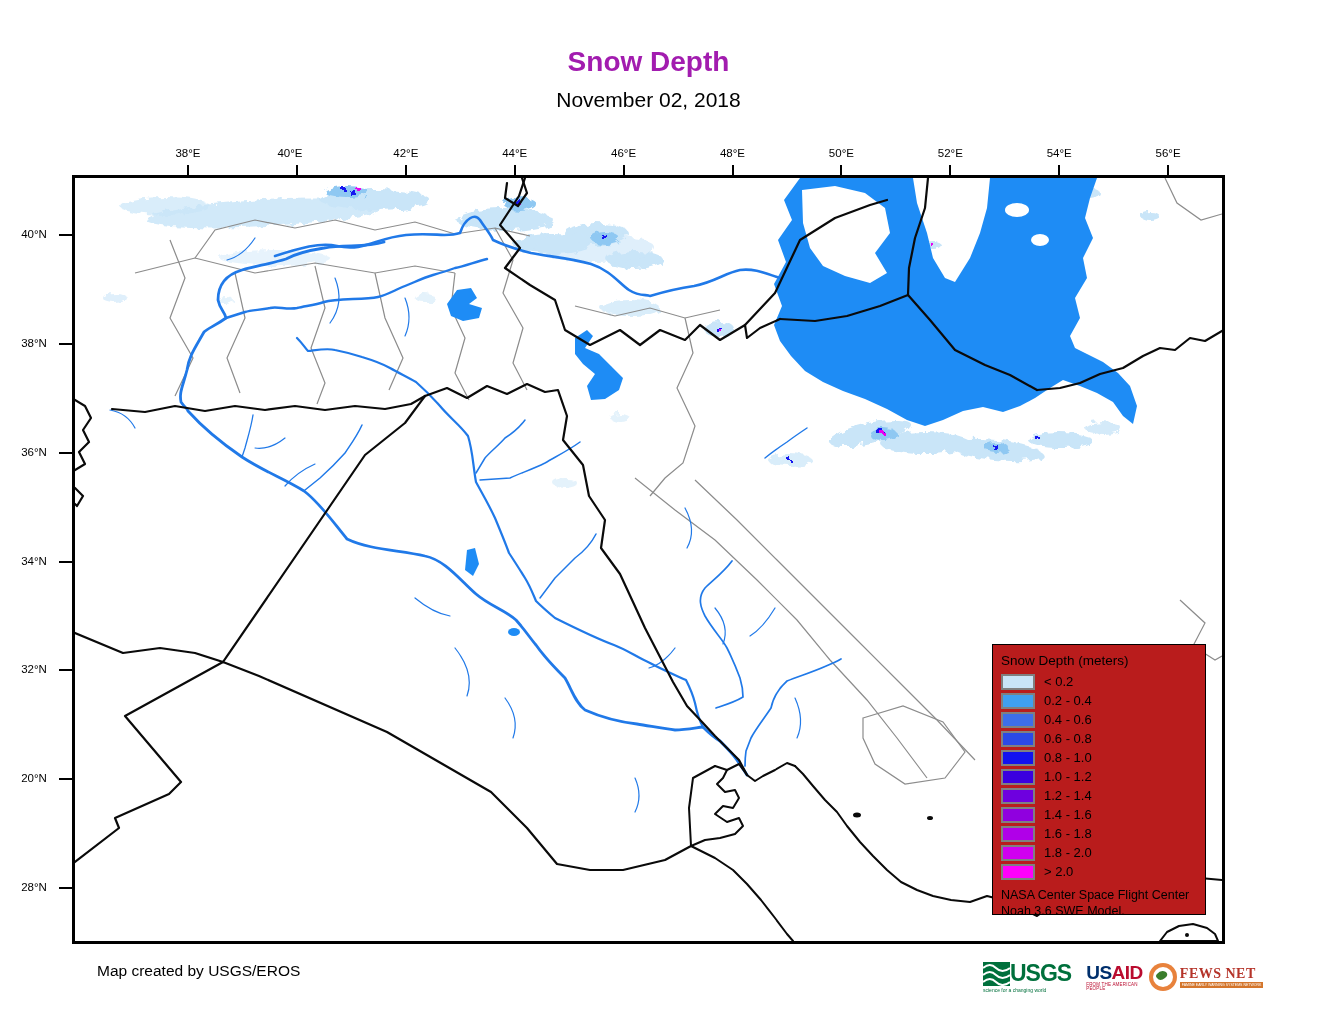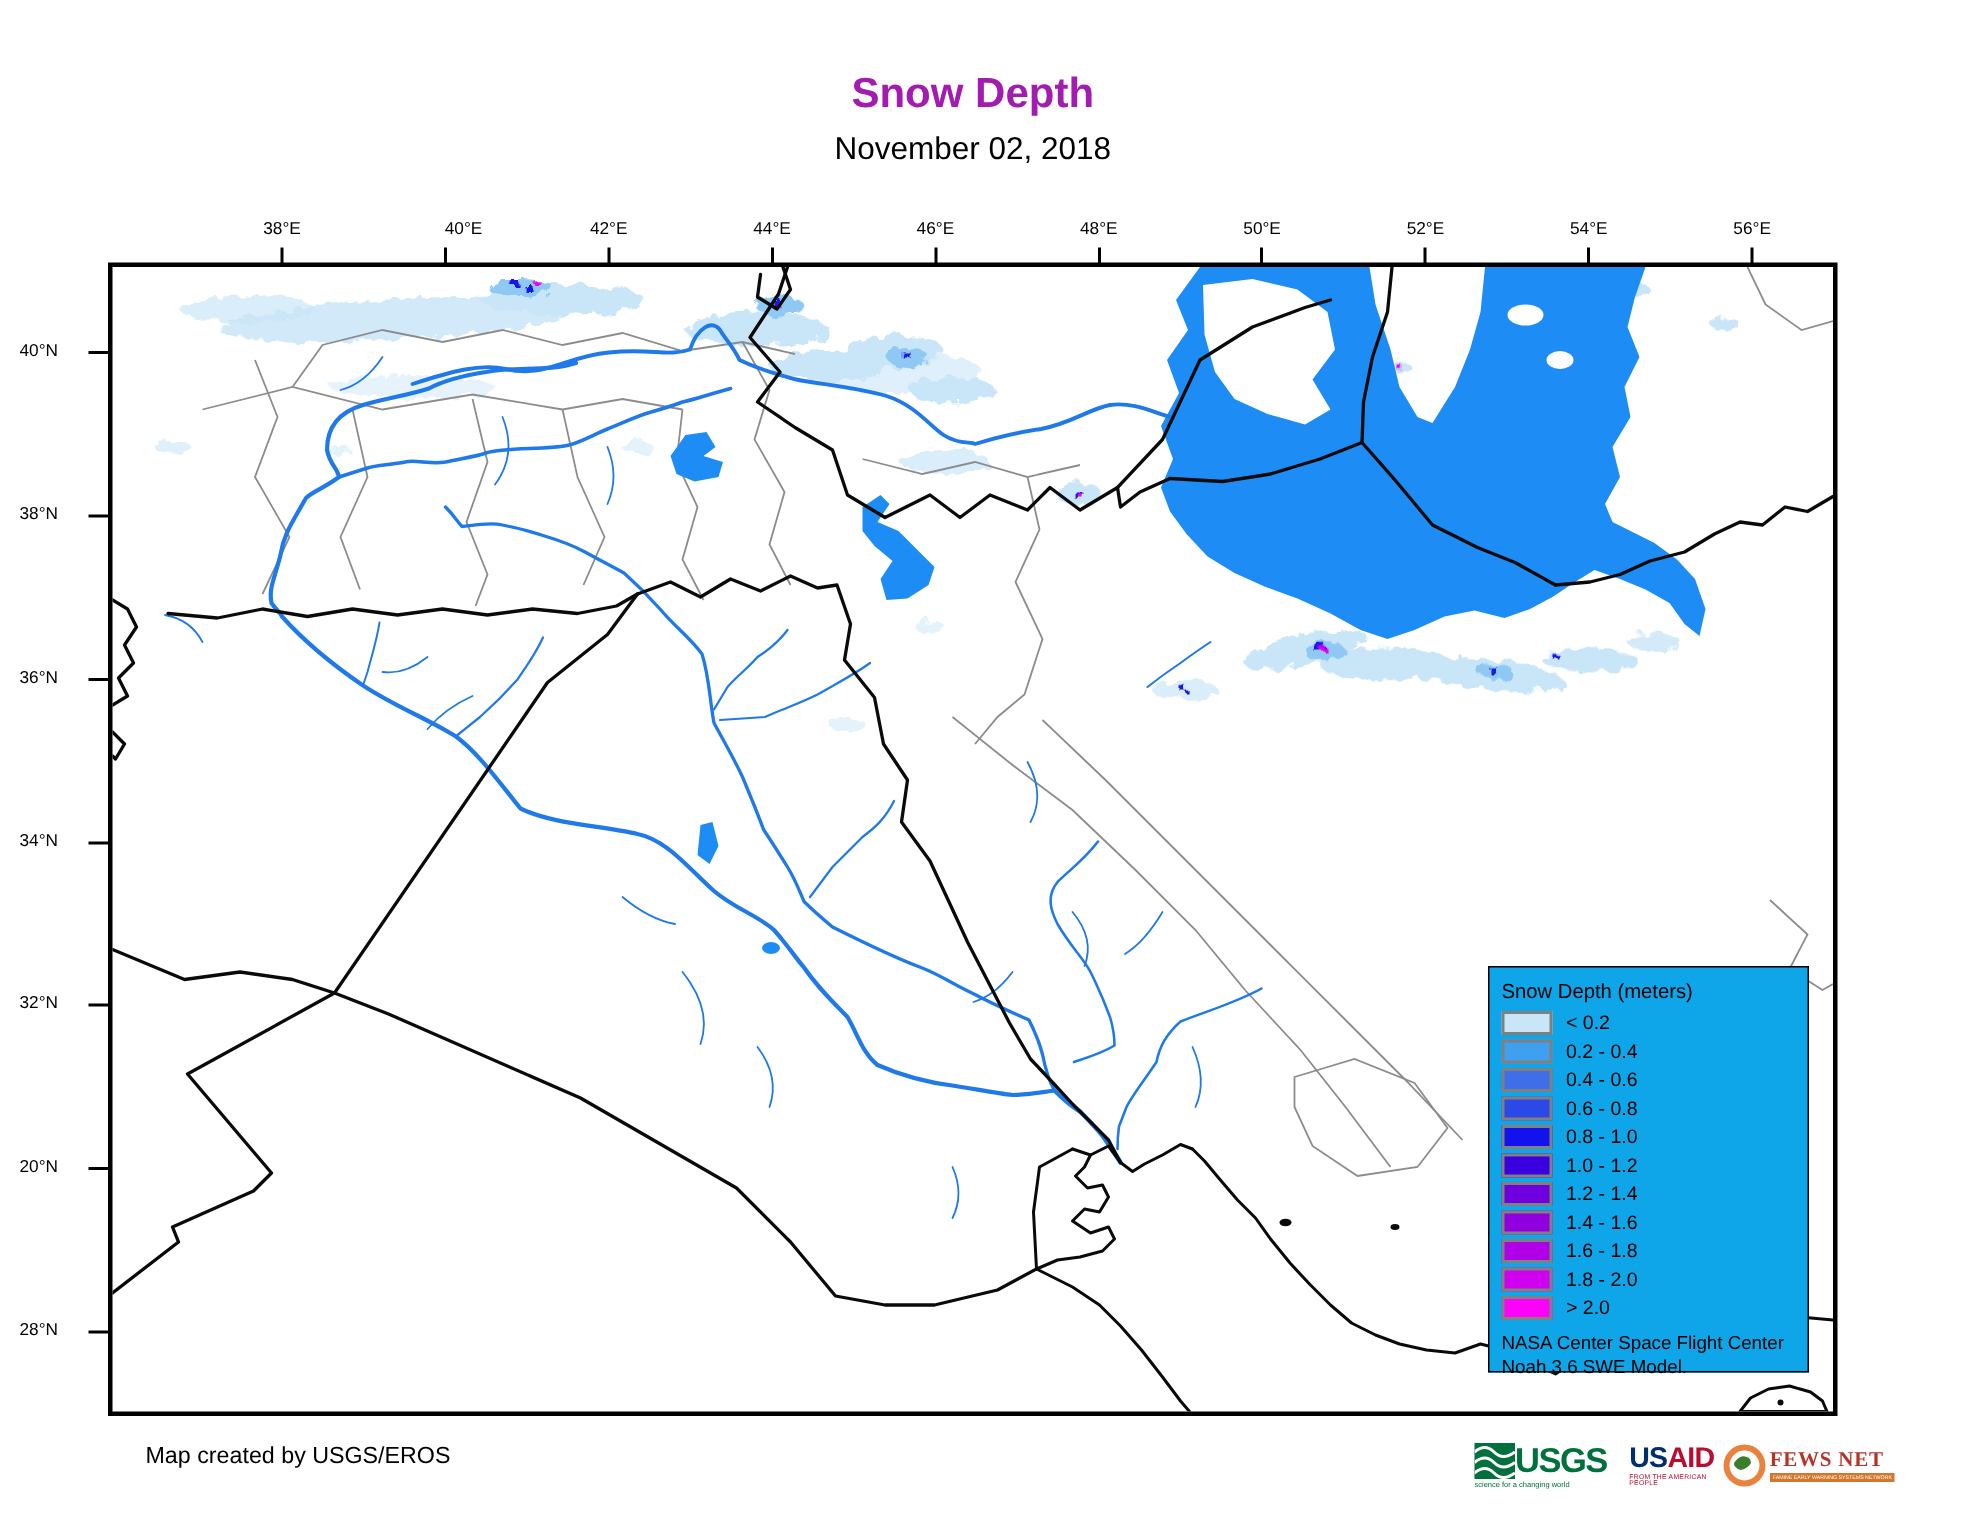--- a/index.html
+++ b/index.html
@@ -8,23 +8,23 @@
     font-size:28px;font-weight:bold;color:#a21caf;}
   .page-subtitle{position:absolute;left:72px;top:88px;width:1153px;text-align:center;
     font-size:21px;color:#000;}
   .map-frame{position:absolute;left:72px;top:175px;width:1153px;height:769px;
     border:3px solid #000;box-sizing:border-box;background:#fff;}
   .map-inner{position:absolute;left:0;top:0;width:1147px;height:544px;}
   .lon-tick{position:absolute;top:-13px;width:2px;height:13px;background:#000;}
   .lon-label{position:absolute;top:-31px;width:60px;margin-left:-30px;text-align:center;
     font-size:11.5px;color:#000;}
   .lat-tick{position:absolute;left:-16px;width:13px;height:2px;background:#000;}
-  .lat-label{position:absolute;left:-62px;width:42px;margin-top:-7px;text-align:left;
+  .lat-label{position:absolute;left:-62px;width:42px;margin-top:-7px;text-align:center;
     font-size:11.5px;color:#000;}
-  .legend{position:absolute;left:992px;top:644px;width:214px;height:271px;background:#0ea5e9;
+  .legend{position:absolute;left:992px;top:644px;width:214px;height:271px;background:#b91c1c;
     border:1px solid #000;box-sizing:border-box;z-index:5;padding:6px 8px 4px 8px;}
   .legend-title{font-size:13.5px;color:#000;margin:2px 0 4px 0;}
   .legend-row{display:flex;align-items:center;height:19px;}
   .legend-swatch{width:30px;height:12px;border:2px solid #808080;margin-right:9px;flex:0 0 auto;}
   .legend-label{font-size:13px;color:#000;}
   .legend-src{font-size:12.5px;color:#000;line-height:1.3;margin-top:6px;}
   .attribution{position:absolute;left:97px;top:962px;font-size:15.5px;color:#000;}
   .logo-row{position:absolute;left:983px;top:953px;width:250px;height:48px;display:flex;
     align-items:center;gap:5px;}
   .usgs-block{display:flex;flex-direction:column;align-items:flex-start;}
@@ -215,21 +215,21 @@
         <path d="M833,117 L805,128 L772,138 L740,143 L705,141" stroke="#0A0A0A"></path>
         <path d="M833,117 L855,142 L880,172 L910,187 L935,197 L962,212" stroke="#0A0A0A"></path>
         <path d="M962,212 L985,210 L1005,205 L1025,196 L1048,190 L1068,178 L1085,170 L1100,172 L1115,160 L1130,163 L1147,153" stroke="#0A0A0A"></path>
       </g>
     </svg>
 
     <div id="lon-ticks">
         <div class="lon-tick" style="left: 112px;"></div>
         <div class="lon-label" style="left: 113px;">38°E</div>
         <div class="lon-tick" style="left: 220.9px;"></div>
-        <div class="lon-label" style="left: 234px;">40°E</div>
+        <div class="lon-label" style="left: 215px;">40°E</div>
         <div class="lon-tick" style="left: 329.8px;"></div>
         <div class="lon-label" style="left: 330.8px;">42°E</div>
         <div class="lon-tick" style="left: 438.7px;"></div>
         <div class="lon-label" style="left: 439.7px;">44°E</div>
         <div class="lon-tick" style="left: 547.6px;"></div>
         <div class="lon-label" style="left: 548.6px;">46°E</div>
         <div class="lon-tick" style="left: 656.5px;"></div>
         <div class="lon-label" style="left: 657.5px;">48°E</div>
         <div class="lon-tick" style="left: 765.4px;"></div>
         <div class="lon-label" style="left: 766.4px;">50°E</div>

